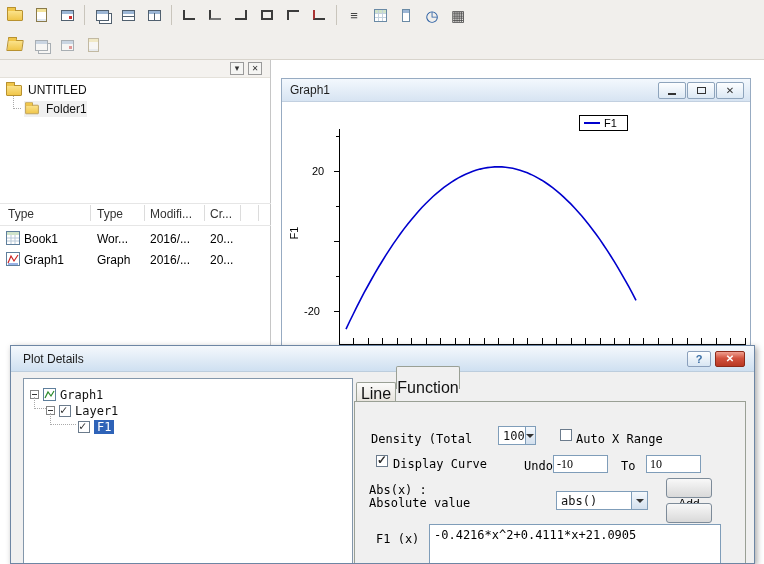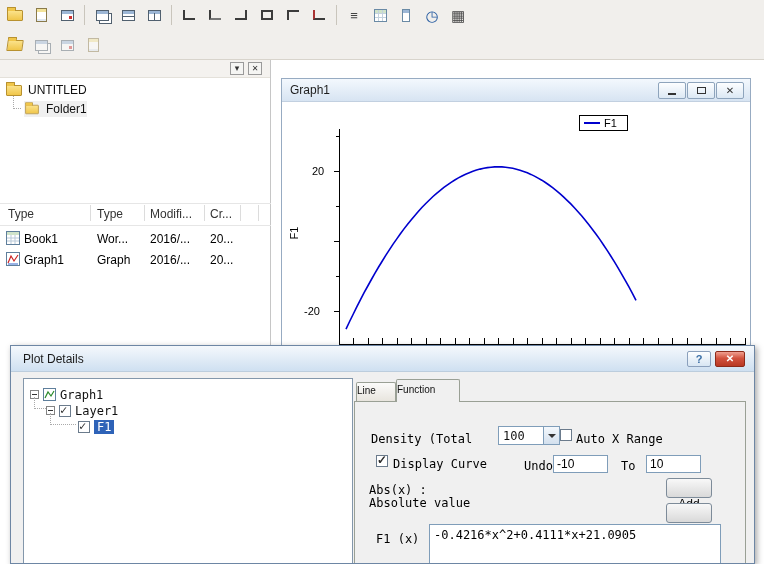--- a/index.html
+++ b/index.html
@@ -70,30 +70,30 @@
   .dlg-title .t{position:absolute;left:12px;top:6px;color:#1a1a1a}
   .dlg-help{position:absolute;top:5px;right:43px;width:24px;height:16px;border:1px solid #8ba0bc;border-radius:2px;background:linear-gradient(#fdfeff,#d8e6f3);text-align:center;line-height:14px;font-size:11px;color:#3a6ea5;font-weight:bold}
   .dlg-close{position:absolute;top:5px;right:9px;width:30px;height:16px;border:1px solid #8c2a1a;border-radius:2px;background:linear-gradient(#f0a091,#d2523e 45%,#b83823);text-align:center;line-height:14px;font-size:10px;color:#fff;font-weight:bold}
   .dlg-tree{position:absolute;left:12px;top:32px;width:330px;height:200px;background:#fff;border:1px solid #8397ab;font-family:"DejaVu Sans Mono",monospace;font-size:12px}
   .trow{position:absolute;height:15px;display:flex;align-items:center;gap:4px}
   .expander{position:relative;width:9px;height:9px;border:1px solid #848484;background:#fff}
   .expander::after{content:"";position:absolute;left:1px;top:3px;width:5px;height:1px;background:#333}
   .cb{position:relative;width:12px;height:12px;border:1px solid #6b7b8c;background:#fff}
   .cb.checked::after{content:"✓";position:absolute;left:0px;top:-3px;font-size:12px;font-weight:bold;color:#2b2b2b}
   .sel{background:#2e63b8;color:#fff;padding:0 3px}
-  .tab{position:absolute;border:1px solid #9aa095;border-bottom:none;font-size:10px;color:#111}
+  .tab{position:absolute;border:1px solid #9aa095;border-bottom:none;text-align:center;font-size:16px;color:#111}
   .tab.inactive{left:345px;top:36px;width:40px;height:19px;background:linear-gradient(#fbfbfa,#e8e5de);padding-top:2px;border-radius:2px 2px 0 0}
-  .tab.active{left:385px;top:33px;width:64px;height:23px;background:#f0f0f0;padding-top:4px;z-index:2;border-radius:2px 2px 0 0}
+  .tab.active{left:385px;top:20px;width:64px;height:23px;background:#f0f0f0;padding-top:12px;z-index:2;border-radius:2px 2px 0 0}
   .tab-panel{position:absolute;left:343px;top:55px;width:392px;height:164px;border:1px solid #9aa095;border-bottom:none;background:#f0f0f0}
   .dlabel{position:absolute;font-family:"DejaVu Sans Mono",monospace;font-size:12px;color:#000;white-space:nowrap}
   .dropdown{position:absolute;height:19px;background:#fff;border:1px solid #7f9db9;display:flex;align-items:center}
   .dd-val{flex:1;padding-left:4px;font-family:"DejaVu Sans Mono",monospace;font-size:12px}
   .dd-btn{width:16px;height:100%;border-left:1px solid #7f9db9;background:linear-gradient(#f4f8fc,#d3e0ee);display:flex;align-items:center;justify-content:center}
   .dd-arrow{width:0;height:0;border-left:4px solid transparent;border-right:4px solid transparent;border-top:4px solid #333}
-  .field{position:absolute;height:18px;border:1px solid #7f9db9;background:#fff;font-family:Liberation Sans, sans-serif;font-size:12px;padding:0 3px;color:#000}
+  .field{position:absolute;height:18px;border:1px solid #7f9db9;background:#fff;font-family:Liberation Serif, serif;font-size:12px;padding:0 3px;color:#000}
   .btn{position:absolute;width:46px;height:20px;border:1px solid #7d8b99;border-radius:3px;background:linear-gradient(#f8f8f8,#d9d9d9);text-align:center;padding-top:18px;font-size:12px;color:#000}
   .formula-box{position:absolute;left:418px;top:178px;width:292px;height:60px;background:#fff;border:1px solid #7f9db9;font-family:"DejaVu Sans Mono",monospace;font-size:12px;padding:3px 4px;color:#000}
   .mini-graph-svg{display:block}
 </style>
 </head>
 <body>
 
 <div class="app">
 
   <div class="toolbar">
@@ -294,38 +294,44 @@
         <span class="cb checked"></span>
         <span class="sel">F1</span>
       </div>
     </div>
 
     <div class="tab inactive">Line</div>
     <div class="tab active">Function</div>
     <div class="tab-panel"></div>
 
     <div class="dlabel" style="left:360px;top:86px">Density (Total</div>
-    <div class="dropdown" style="left:487px;top:80px;width:62px">
+    <div class="dropdown" style="left:487px;top:80px;width:38px">
       <span class="dd-val">100</span>
       <span class="dd-btn">
           <span class="dd-arrow"></span>
         </span>
     </div>
     <span class="cb" style="position:absolute;left:549px;top:83px"></span>
     <div class="dlabel" style="left:565px;top:86px">Auto X Range</div>
 
     <span class="cb checked" style="position:absolute;left:365px;top:109px"></span>
     <div class="dlabel" style="left:382px;top:111px">Display Curve</div>
     <div class="dlabel" style="left:513px;top:113px">Undo</div>
     <input class="field" style="left: 542px; top: 109px; width: 55px;" value="-10">
     <div class="dlabel" style="left:610px;top:113px">To</div>
     <input class="field" style="left: 635px; top: 109px; width: 55px;" value="10">
 
     <div class="dlabel" style="left:358px;top:137px">Abs(x) :</div>
     <div class="dlabel" style="left:358px;top:150px">Absolute value</div>
+    <div class="dropdown" style="left:545px;top:145px;width:92px">
+      <span class="dd-val">abs()</span>
+      <span class="dd-btn">
+          <span class="dd-arrow"></span>
+        </span>
+    </div>
     <div class="btn" style="left:655px;top:132px">Add</div>
     <div class="btn" style="left:655px;top:157px">Undo</div>
 
     <div class="dlabel" style="left:365px;top:186px">F1 (x)</div>
     <div class="formula-box">-0.4216*x^2+0.4111*x+21.0905</div>
   </div>
 
 </div>
 
 </body></html>

